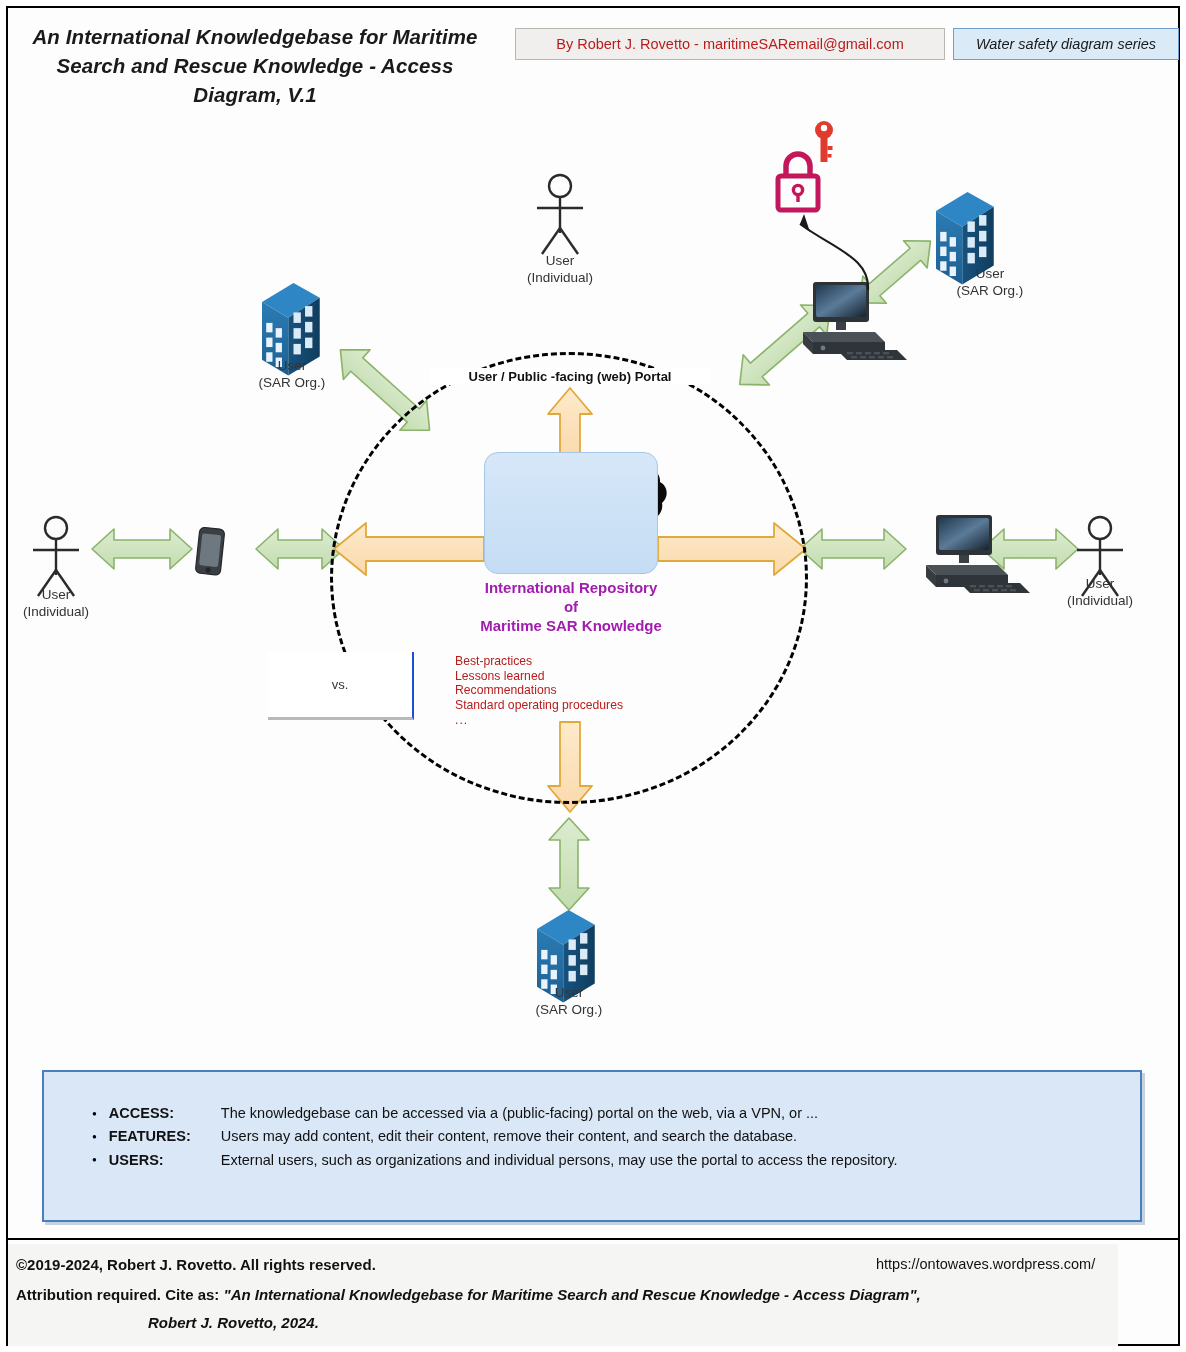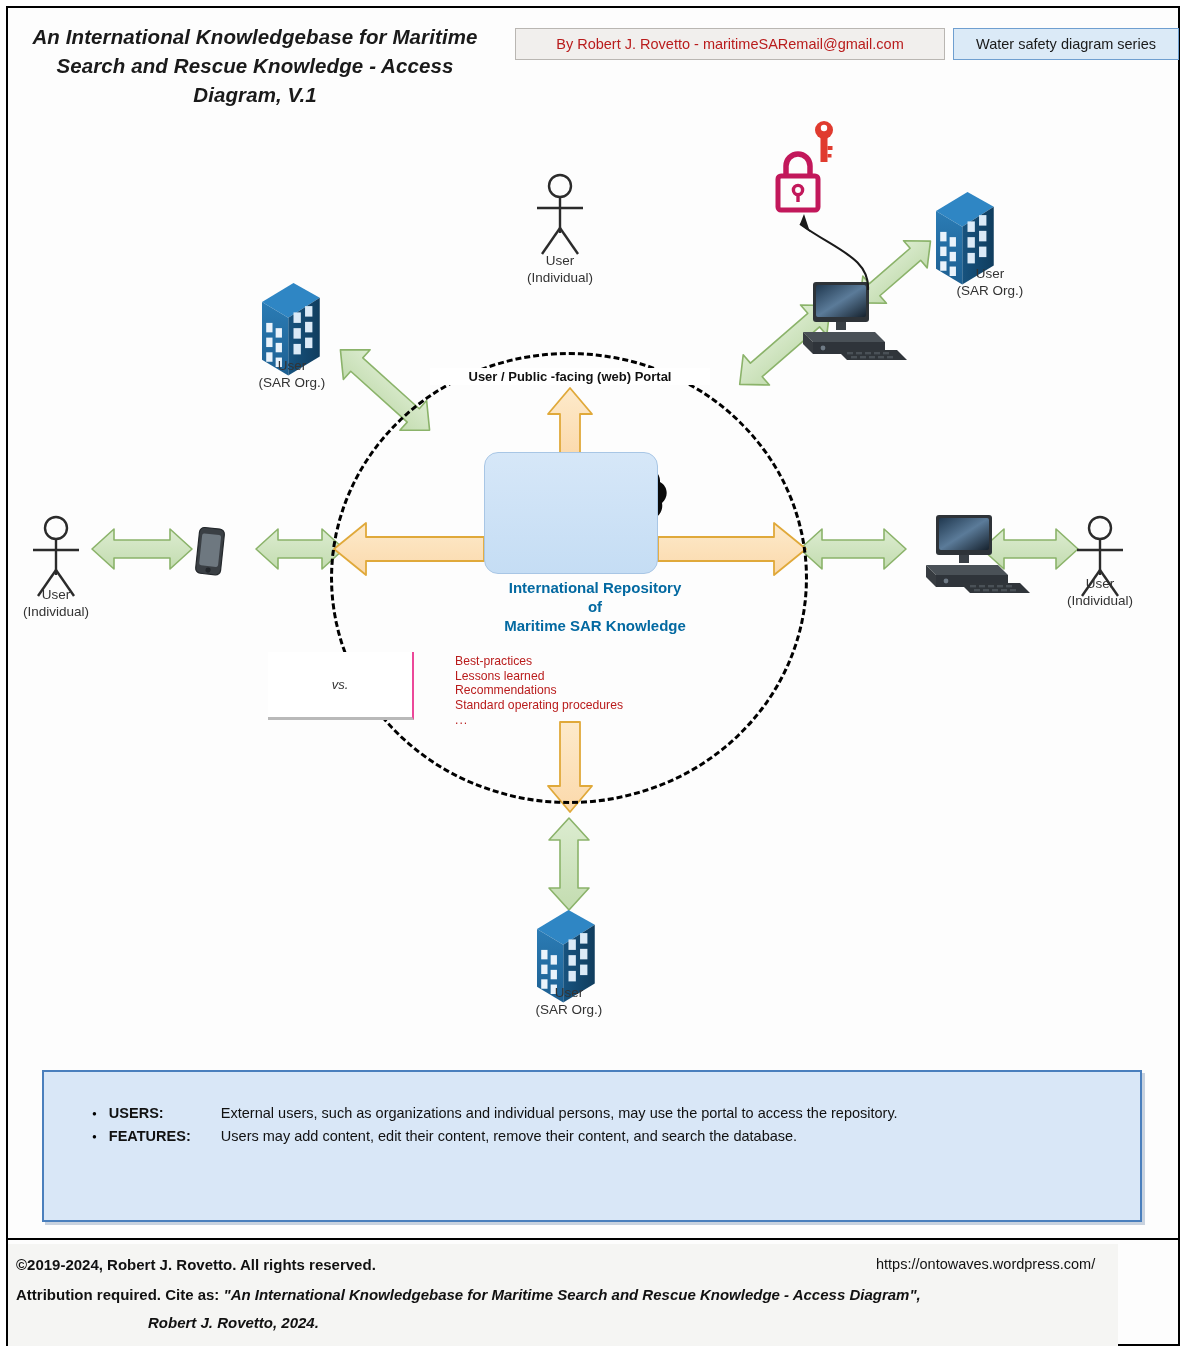--- a/index.html
+++ b/index.html
@@ -46,21 +46,21 @@
     font-size: 14.5px;
     color: #b91c1c;
   }
   .badge-series {
     position: absolute;
     left: 953px; top: 28px;
     width: 226px; height: 32px;
     background: #dbeaf7;
     border: 1px solid #6f9fd0;
     display: flex; align-items: center; justify-content: center;
-    font-size: 14.5px; 
+    font-size: 14.5px; font-style: italic;
     color: #1a1a1a;
   }
 
   
   .canvas {
     position: absolute;
     left: 0; top: 0;
     width: 1186px; height: 1352px;
     pointer-events: none;
   }
@@ -91,50 +91,49 @@
   .repo-box {
     position: absolute;
     left: 484px; top: 452px;
     width: 174px; height: 122px;
     background: linear-gradient(180deg,#d6e7f8 0%, #c5ddf4 100%);
     border: 1px solid #a8c6e5;
     border-radius: 14px;
   }
   .repo-label {
     position: absolute;
-    left: 464px; top: 578px;
+    left: 440px; top: 578px;
     width: 262px;
     text-align: center;
     font-size: 15px;
     font-weight: bold;
     line-height: 1.27;
-    color: #0369a1;
+    color: #a21caf;
   }
   .repo-contents {
     position: absolute;
     left: 455px; top: 654px;
     width: 232px;
     text-align: left;
     font-size: 12.2px;
     line-height: 1.2;
     color: #b91c1c;
   }
   .repo-contents .ellipsis { letter-spacing: 1px; }
 
   
   .money-card {
     position: absolute;
     left: 268px; top: 652px;
     width: 146px; height: 68px;
     background: #ffffff;
-    border-right: 2px solid #ec4899;
+    border-right: 2px solid #1d4ed8;
     border-bottom: 3px solid #b9b9b9;
     display: flex; align-items: center; justify-content: center;
     gap: 4px;
-    font-style: italic;
   }
   .money-card .vs { font-size: 13px; color: #333; }
 
   
   .node-label {
     position: absolute;
     text-align: center;
     font-size: 13.5px;
     line-height: 1.28;
     color: #333;
@@ -554,26 +553,30 @@
   <div>(Individual)</div>
 </div>
 <div class="node-label" style="left:499px; top:984px;">
   <div>User</div>
   <div>(SAR Org.)</div>
 </div>
 
 <div class="info-box">
   <ul class="info-list">
     <li>
-      <span class="info-term">USERS:</span>
-      <span class="info-desc"> External users, such as organizations and individual persons, may use the portal to access the repository.</span>
+      <span class="info-term">ACCESS:</span>
+      <span class="info-desc">The knowledgebase can be accessed via a (public-facing) portal on the web, via a VPN, or ...</span>
     </li>
     <li>
       <span class="info-term">FEATURES:</span>
       <span class="info-desc">Users may add content, edit their content, remove their content, and search the database.</span>
+    </li>
+    <li>
+      <span class="info-term">USERS:</span>
+      <span class="info-desc"> External users, such as organizations and individual persons, may use the portal to access the repository.</span>
     </li>
   </ul>
 </div>
 
 <div class="footer-rule"></div>
 <div class="footer">
   <div class="footer-line1">©2019-2024, Robert J. Rovetto. All rights reserved.</div>
   <div class="footer-url">https://ontowaves.wordpress.com/</div>
   <div class="footer-line2">
     <span>Attribution required. Cite as: </span><span class="footer-cite">"An International Knowledgebase for Maritime Search and Rescue Knowledge - Access Diagram",</span>

